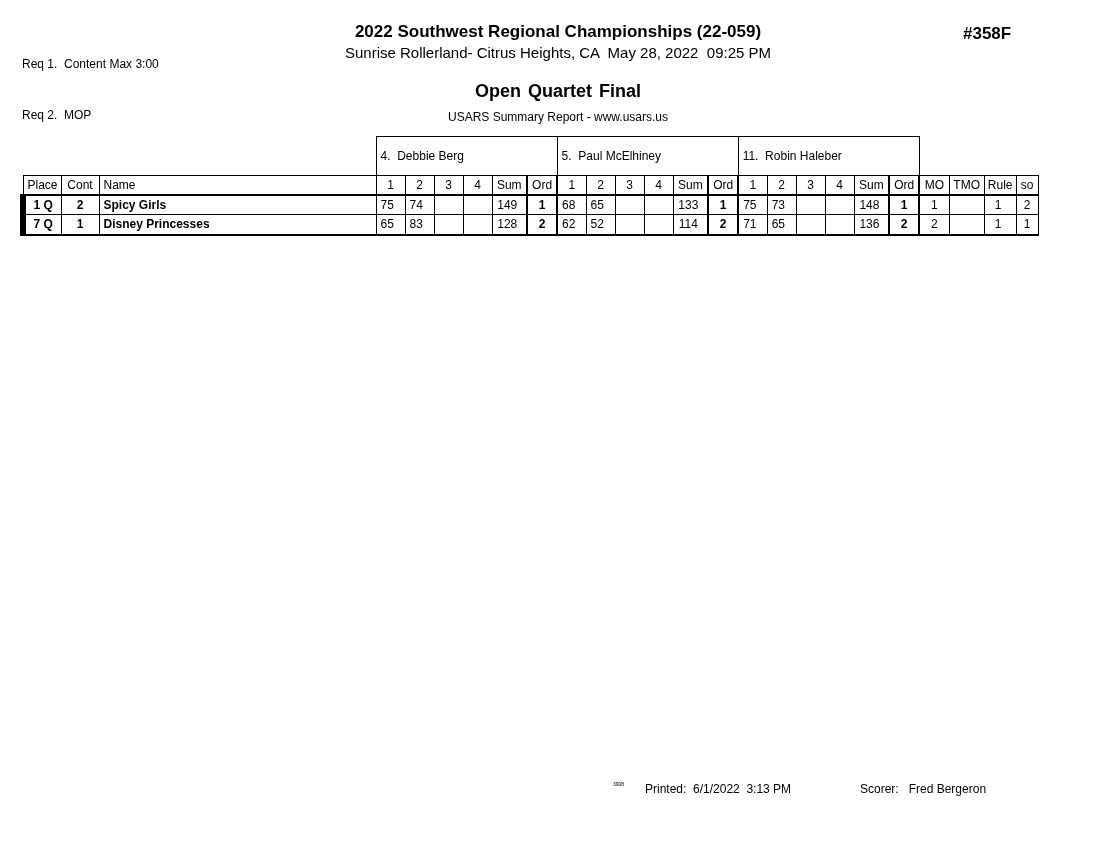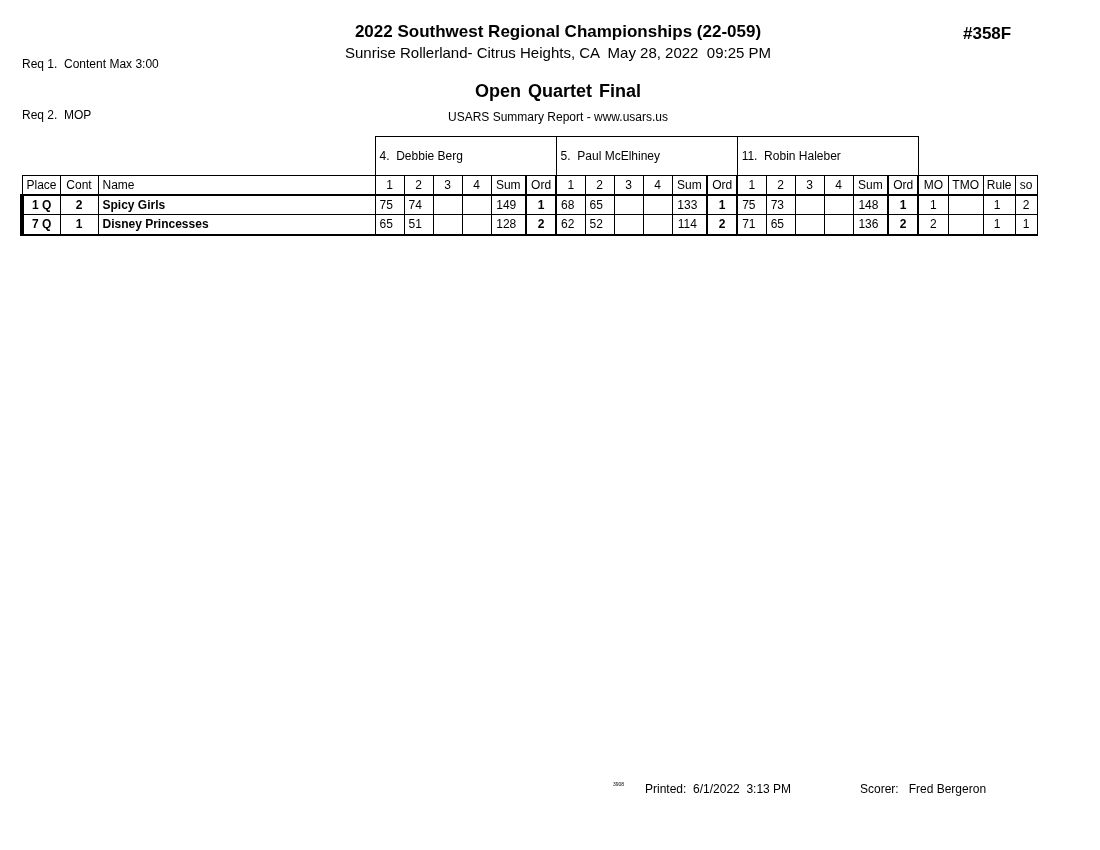--- a/index.html
+++ b/index.html
@@ -22,21 +22,21 @@
     font-size:12px;
   }
   table.score td, table.score th {
     border:1px solid #000; padding:0; overflow:hidden; white-space:pre;
     font-weight:normal; text-align:center; vertical-align:middle;
   }
   tr.judge-row td { border:none; height:39px; }
   tr.judge-row td.judge-name { border:1px solid #000; text-align:left; padding-left:4px; }
   tr.header-row th { border-bottom:2px solid #000; height:19px; }
   tr.data td { height:20px; }
-  tr.data td:first-child { border-left:4px solid #000000; }
+  tr.data td:first-child { border-left:6px solid #000000; }
   tr.data-last td { border-bottom:2px solid #000; }
   .al { text-align:left !important; padding-left:4px !important; }
   .ar { text-align:center; padding-right:4px !important; }
   .b  { font-weight:bold !important; }
   .ordcol { border-left:2px solid #000 !important; border-right:2px solid #000 !important; }
 
   .footer-tiny    { position:absolute; left:613px; top:781px; font-size:5px; }
   .footer-printed { position:absolute; left:645px; top:782px; font-size:12px; white-space:pre; }
   .footer-scorer  { position:absolute; left:860px; top:782px; font-size:12px; white-space:pre; }
 </style>
@@ -156,21 +156,21 @@
       <td class="ar">1</td>
       <td>2</td>
     </tr>
 
     <tr class="data data-last">
       <td class="b">7 Q</td>
       <td class="b">1</td>
       <td class="al b">Disney Princesses</td>
 
       <td class="al">65</td>
-      <td class="al">51</td>
+      <td class="al">83</td>
       <td class="al"></td>
       <td class="al"></td>
       <td class="ar">128</td>
       <td class="ordcol b">2</td>
 
       <td class="al">62</td>
       <td class="al">52</td>
       <td class="al"></td>
       <td class="al"></td>
       <td class="ar">114</td>

